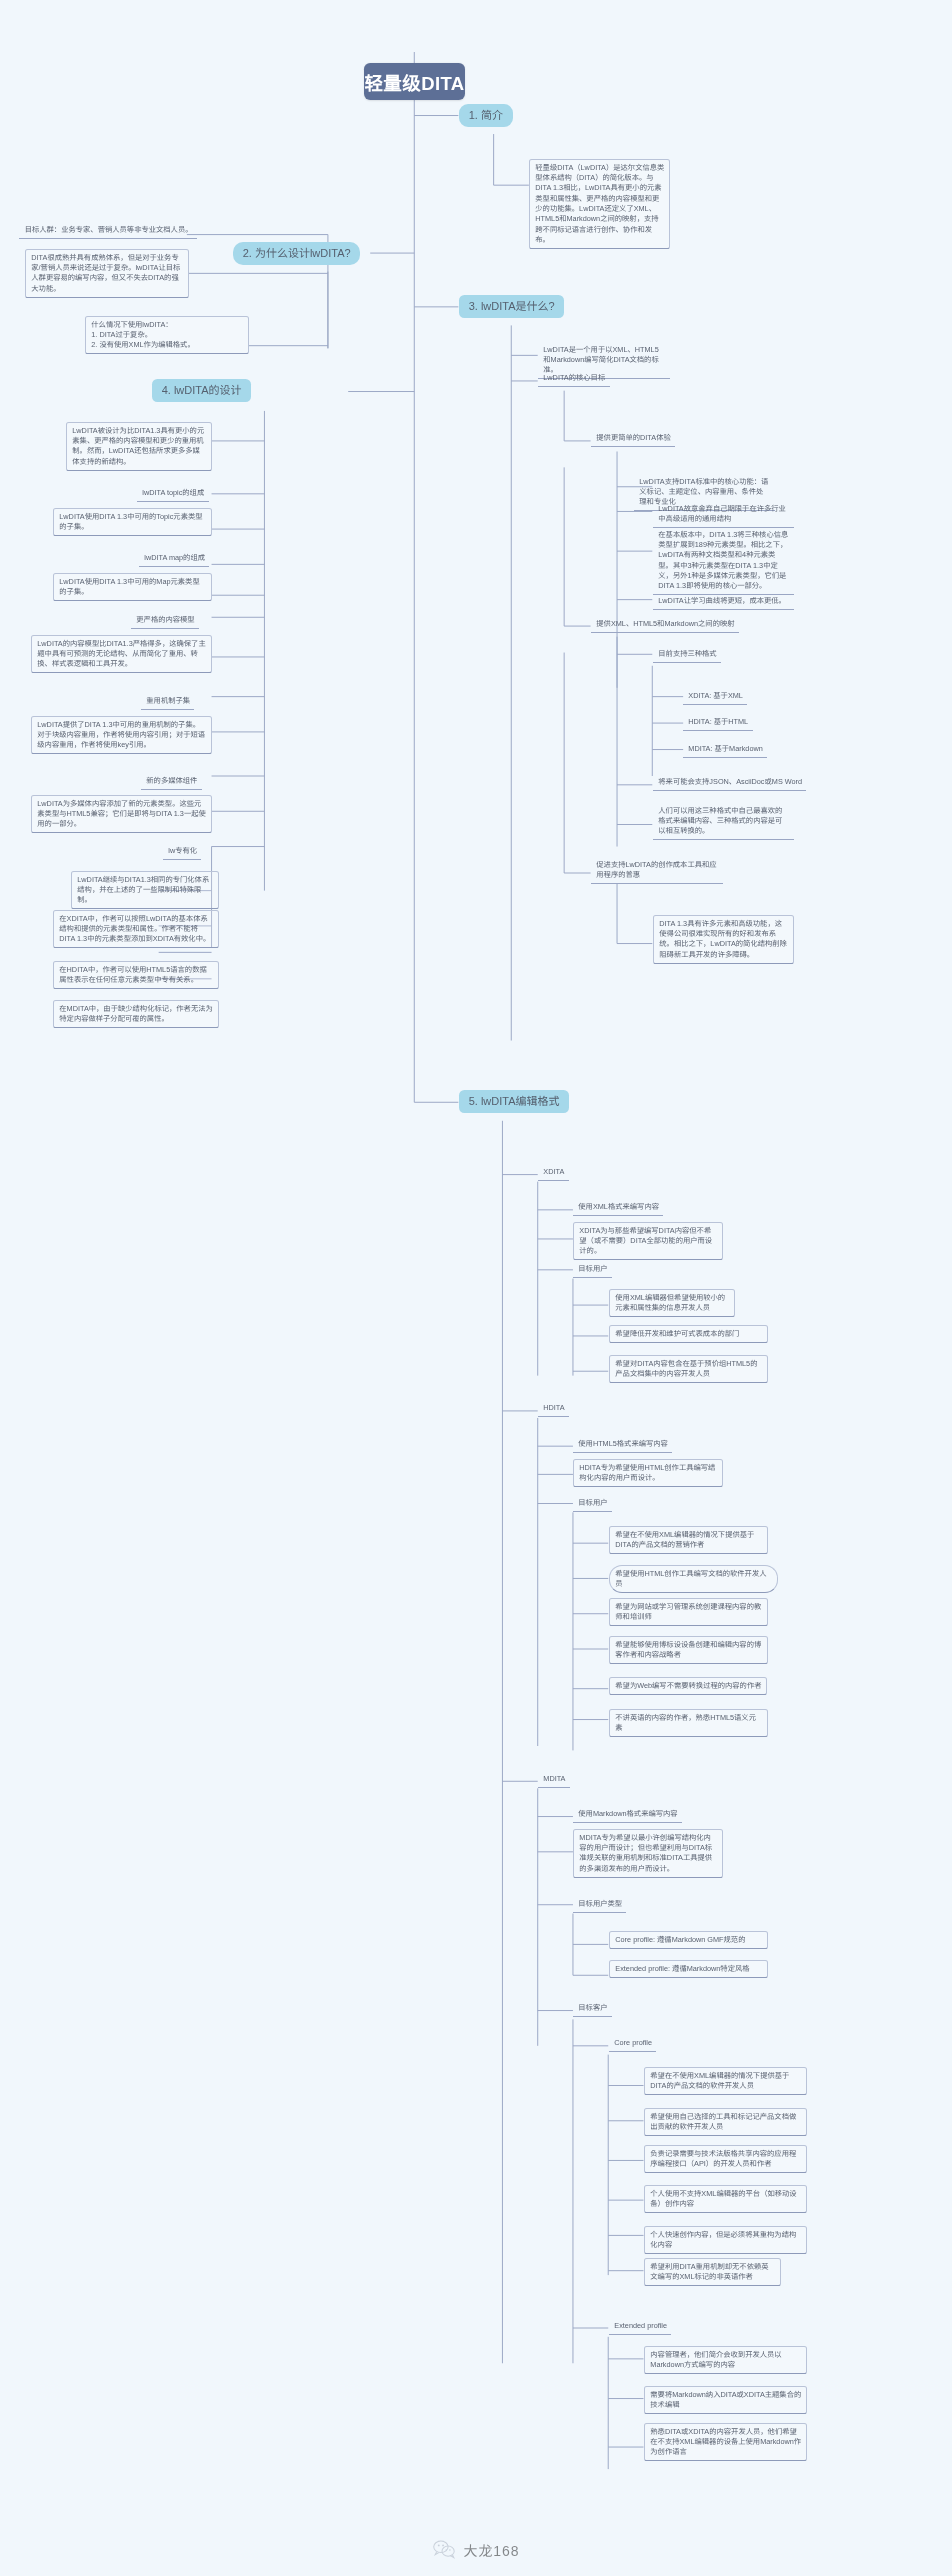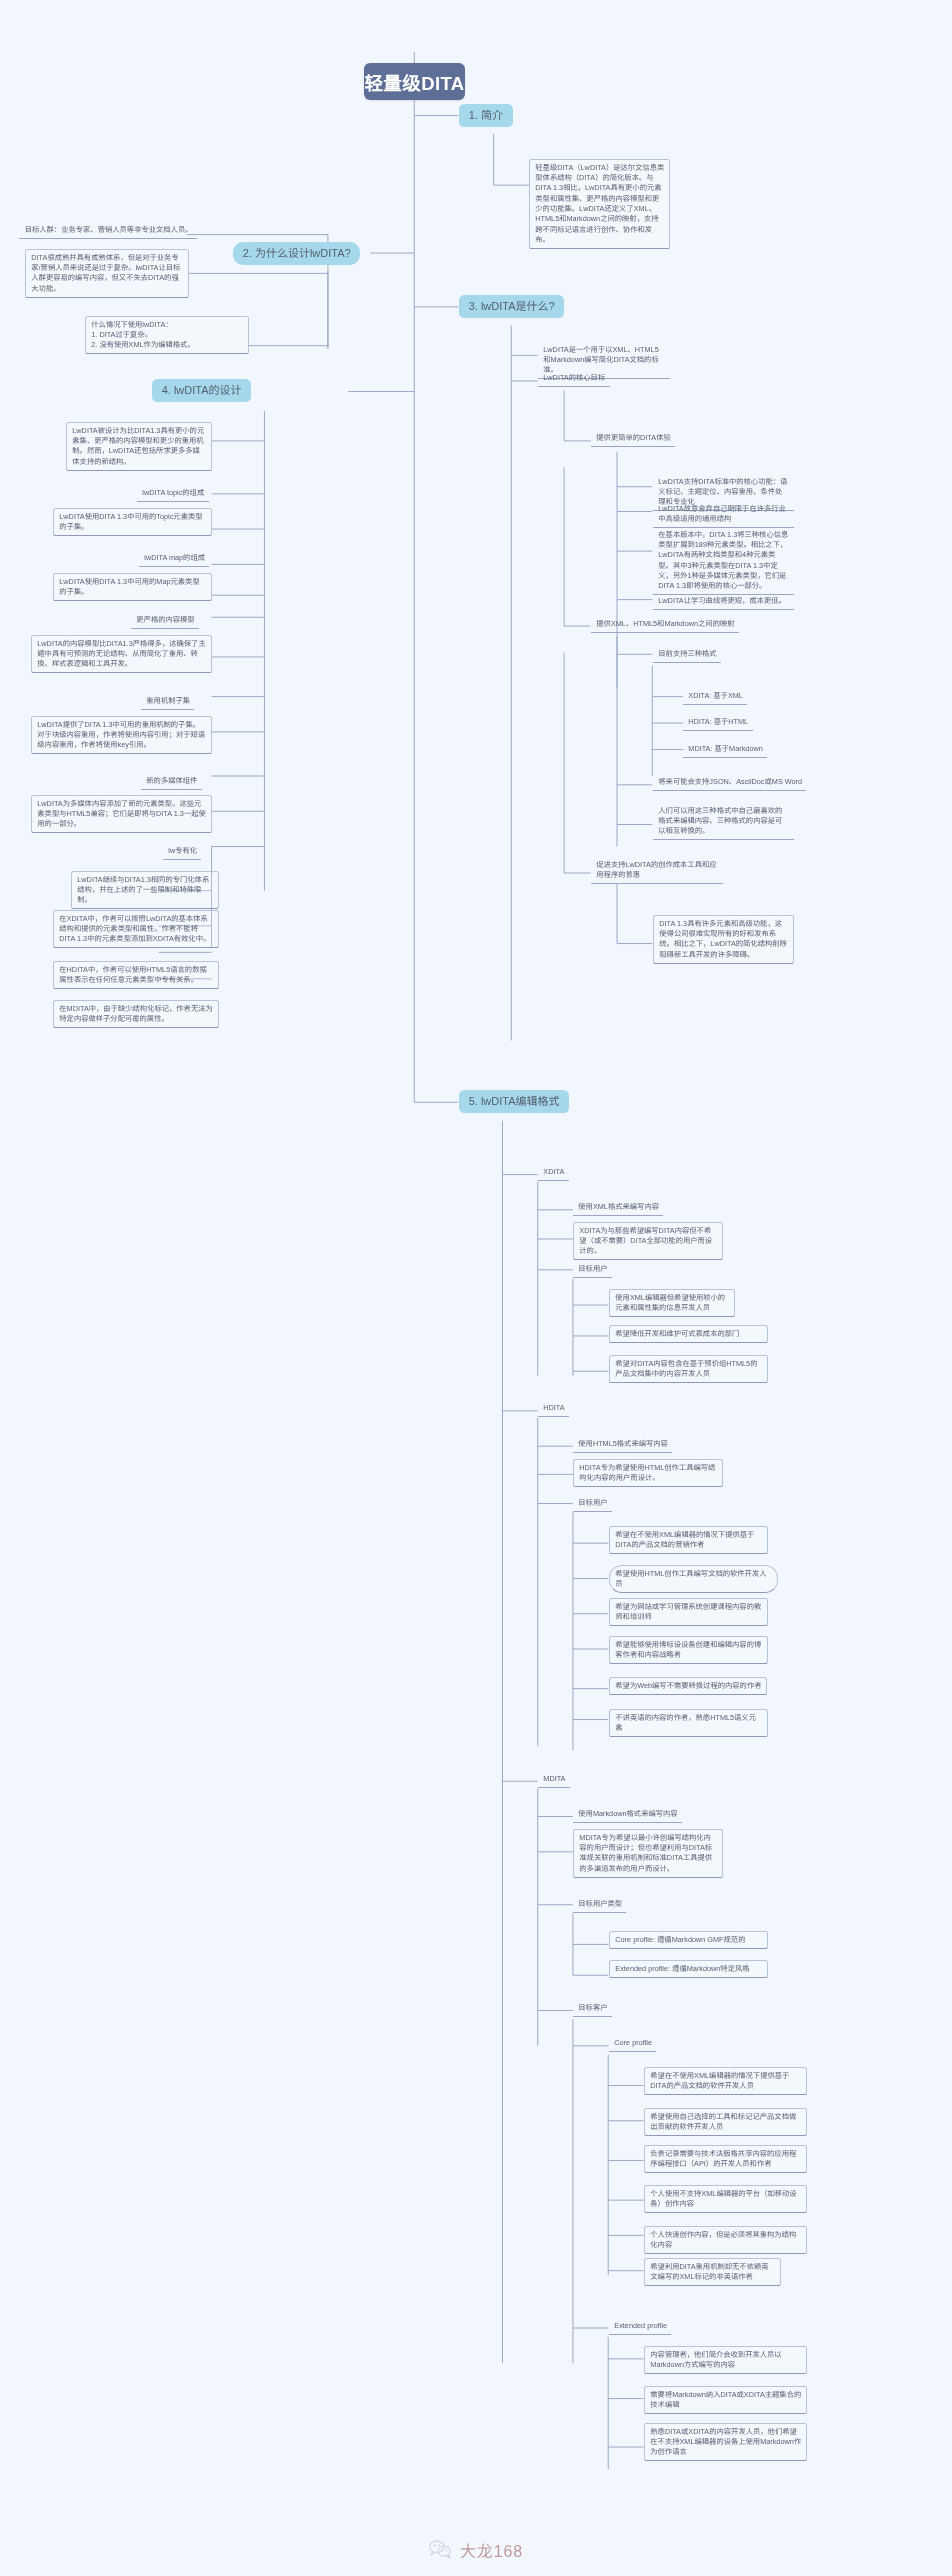--- a/index.html
+++ b/index.html
@@ -77,21 +77,21 @@
     position: absolute;
     left: 0; top: 2524px;
     width: 952px;
     height: 51px;
     display: flex; align-items: center; justify-content: center;
     gap: 8px;
     opacity: .45;
   }
   .footer .wx-icon { width: 23px; height: 19.4px; display:inline-block; }
   .footer .wm-text {
-    font-size: 16px; color: #7f1d1d; letter-spacing: 0.9px;
+    font-size: 14px; color: #000000; letter-spacing: 0.9px;
     font-family: "Liberation Sans", sans-serif;
   }
 </style>
 </head>
 <body>
 
 <div id="mindmap">
 
   <svg id="wires" viewBox="0 0 1080 2860" preserveAspectRatio="none">
 
@@ -204,36 +204,36 @@
     <path d="M690,2575 L730,2575"></path>
     <path d="M650,2640 L690,2640"></path>
     <path d="M690,2650 L690,2800"></path>
     <path d="M690,2675 L730,2675"></path>
     <path d="M690,2720 L730,2720"></path>
     <path d="M690,2775 L730,2775"></path>
   </svg>
 
   <div class="root-node">轻量级DITA</div>
 
-  <div class="branch" style="left:459px; top:104px;">1. 简介</div>
+  <div class="branch" style="left:459px; top:104px;border-radius:9px;">1. 简介</div>
   <div class="leaf box" style="left:529px; top:159px; width:141px;">轻量级DITA（LwDITA）是达尔文信息类型体系结构（DITA）的简化版本。与DITA 1.3相比，LwDITA具有更小的元素类型和属性集、更严格的内容模型和更少的功能集。LwDITA还定义了XML、HTML5和Markdown之间的映射，支持跨不同标记语言进行创作、协作和发布。</div>
 
   <div class="branch" style="left:233px; top:242px;border-radius:10px;">2. 为什么设计lwDITA?</div>
   <div class="leaf nowrap" style="left:19.4px; top:222px;">目标人群：业务专家、营销人员等非专业文档人员。</div>
   <div class="leaf box" style="left:25px; top:249px; width:164px;">DITA很成熟并具有成熟体系，但是对于业务专家/营销人员来说还是过于复杂。lwDITA让目标人群更容易的编写内容，但又不失去DITA的强大功能。</div>
   <div class="leaf box" style="left:85px; top:316px; width:164px; white-space:pre-line;">什么情况下使用lwDITA：
 1. DITA过于复杂。
 2. 没有使用XML作为编辑格式。</div>
 
   <div class="branch" style="left:459px; top:295px;">3. lwDITA是什么?</div>
   <div class="leaf" style="left:538px; top:342px; width:132px;">LwDITA是一个用于以XML、HTML5和Markdown编写简化DITA文档的标准。</div>
   <div class="leaf nowrap" style="left:538px; top:370px;">LwDITA的核心目标</div>
 
   <div class="leaf nowrap" style="left:591px; top:430px;">提供更简单的DITA体验</div>
-  <div class="leaf" style="left:653px; top:474px; width:141px;">LwDITA支持DITA标准中的核心功能：语义标记、主题定位、内容重用、条件处理和专业化</div>
+  <div class="leaf" style="left:634px; top:474px; width:141px;">LwDITA支持DITA标准中的核心功能：语义标记、主题定位、内容重用、条件处理和专业化</div>
   <div class="leaf" style="left:653px; top:501px; width:141px;">LwDITA故意舍弃自己期限于在许多行业中高级适用的通用结构</div>
   <div class="leaf" style="left:653px; top:527px; width:141px;">在基本版本中，DITA 1.3将三种核心信息类型扩展到189种元素类型。相比之下，LwDITA有两种文档类型和4种元素类型。其中3种元素类型在DITA 1.3中定义，另外1种是多媒体元素类型，它们是DITA 1.3即将使用的核心一部分。</div>
   <div class="leaf" style="left:653px; top:593px; width:141px;">LwDITA让学习曲线将更短，成本更低。</div>
 
   <div class="leaf nowrap" style="left:591px; top:616px;">提供XML、HTML5和Markdown之间的映射</div>
   <div class="leaf nowrap" style="left:653px; top:646px;">目前支持三种格式</div>
   <div class="leaf nowrap" style="left:683px; top:688px;">XDITA: 基于XML</div>
   <div class="leaf nowrap" style="left:683px; top:714px;">HDITA: 基于HTML</div>
   <div class="leaf nowrap" style="left:683px; top:741px;">MDITA: 基于Markdown</div>
   <div class="leaf nowrap" style="left:653px; top:774px;">将来可能会支持JSON、AsciiDoc或MS Word</div>

